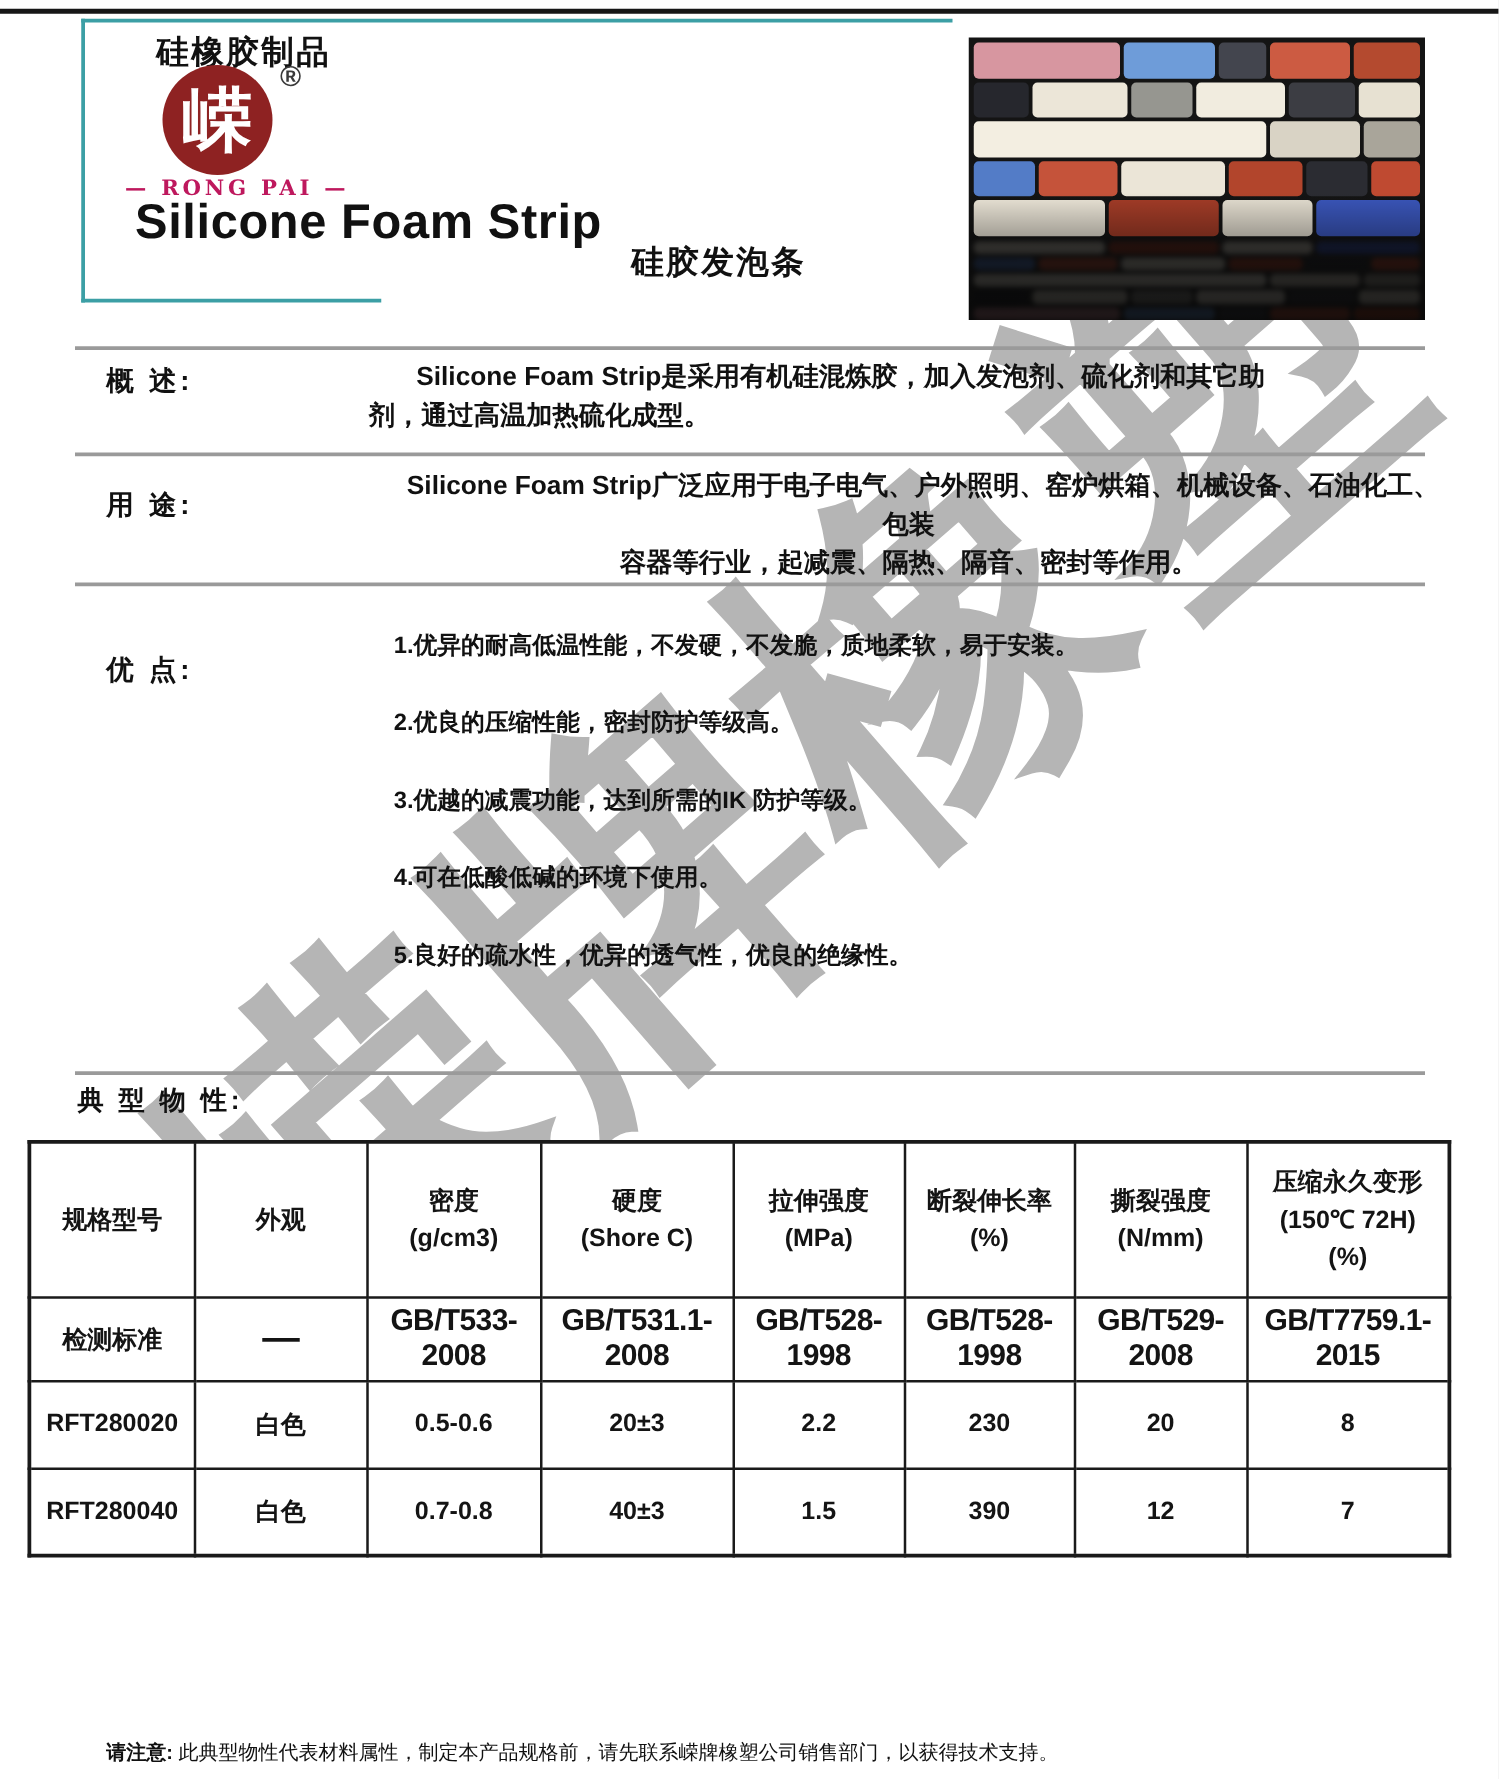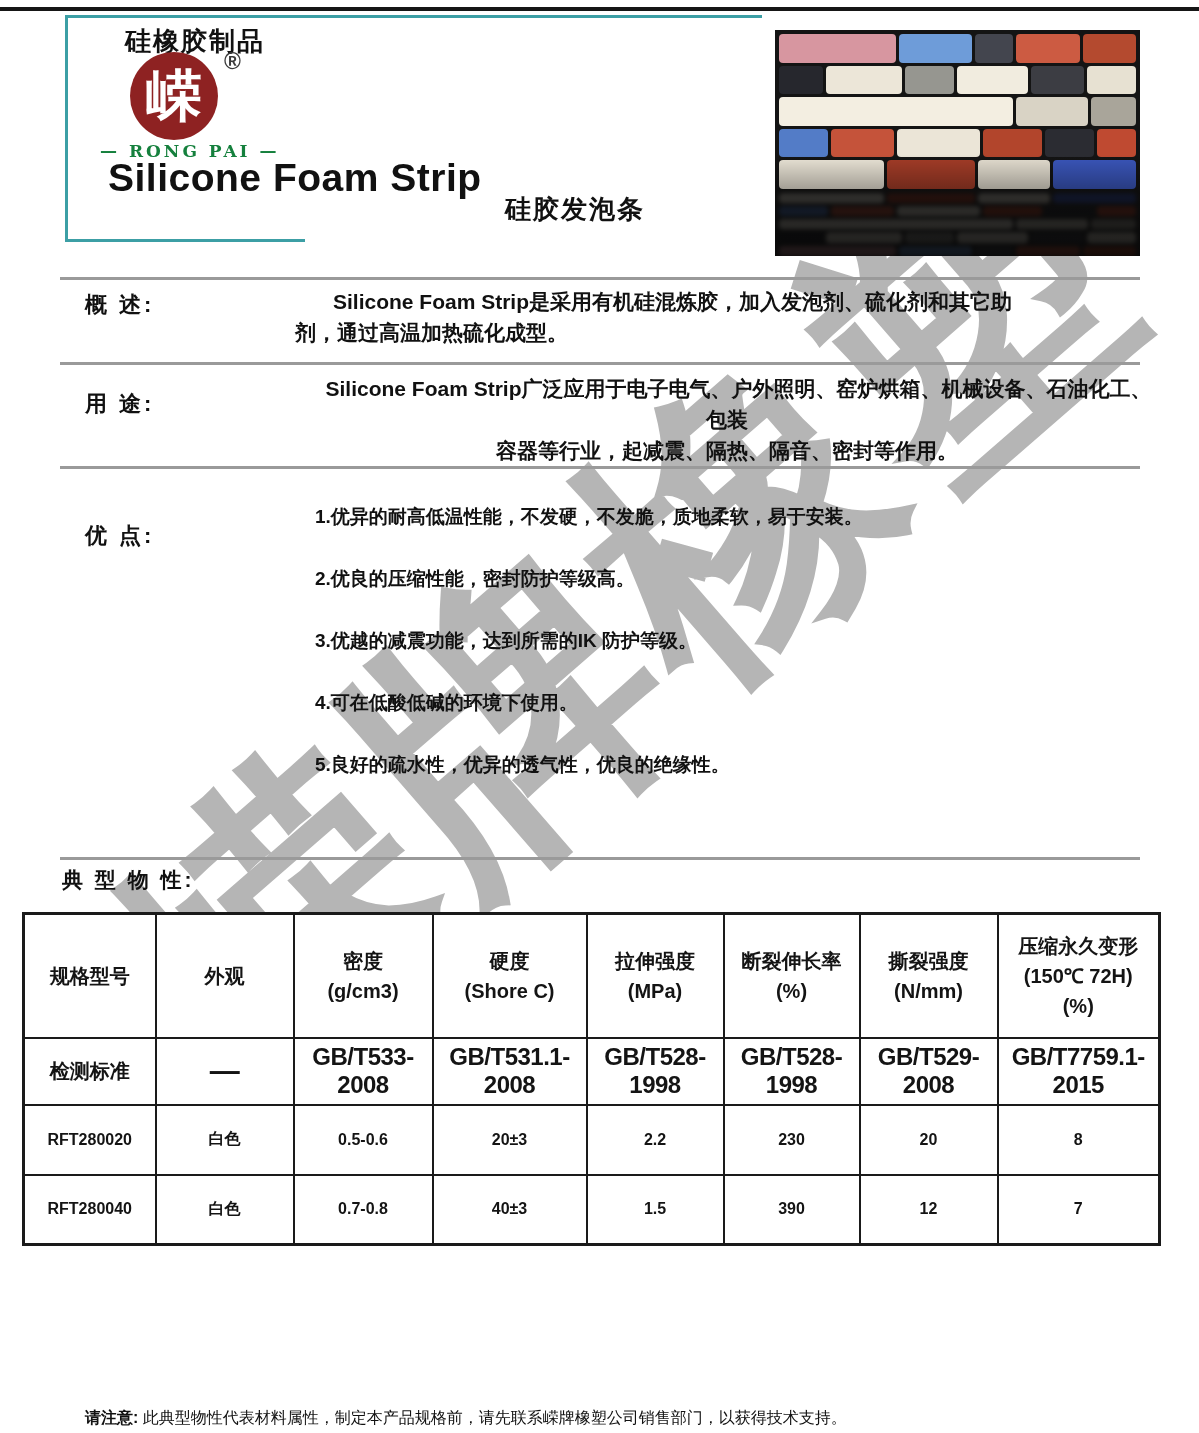--- a/index.html
+++ b/index.html
@@ -29,21 +29,21 @@
   .logo-box-bottom { left:65px; top:239px; width:240px; height:3px; background:var(--teal,#3c9fa5); }
   .brand-cn { left:125px; top:24px; font-size:26px; font-weight:bold; letter-spacing:2px; }
   .emblem {
     left:130px; top:52px; width:88px; height:88px; border-radius:50%;
     background:var(--red,#8e2222); display:flex; align-items:center; justify-content:center;
   }
   .emblem-glyph { color:#ffffff; font-size:56px; font-weight:bold; line-height:1; }
   .reg-mark { left:224px; top:48px; font-size:23px; color:#3a3a3a; font-weight:bold; }
   .brand-en {
     left:100px; top:141px; width:150px; font-size:17px; letter-spacing:3px;
-    color:#15803d; font-family:"DejaVu Serif", serif; font-weight:bold; white-space:nowrap;
+    color:#be185d; font-family:"DejaVu Serif", serif; font-weight:bold; white-space:nowrap;
   }
   .title-en { left:108px; top:156px; font-size:39px; font-weight:bold; letter-spacing:0.5px; }
   .subtitle-cn { left:505px; top:192px; font-size:26px; font-weight:bold; letter-spacing:2px; }
   .caption { left:790px; top:256px; width:350px; text-align:center; font-size:16px; font-weight:bold; }
 
   
   .photo { left:775px; top:30px; width:365px; height:226px; overflow:hidden; }
   .photo-main { position:absolute; left:0; top:0; width:100%; height:72%;
     display:flex; flex-direction:column; gap:3px; padding:4px; box-sizing:border-box; }
   .photo-reflect { position:absolute; left:0; bottom:0; width:100%; height:28%;
@@ -79,26 +79,26 @@
     border:2px solid var(--tbl,#1a1a1a); text-align:center; vertical-align:middle;
     padding:0 2px; font-weight:bold; color:#141414; overflow:hidden;
   }
   .props-table tr.row-header { height:124px; }
   .props-table tr.row-header th { font-size:20px; line-height:30px; font-weight:bold; }
   .props-table tr.row-standards { height:67px; }
   .props-table tr.row-standards td { font-size:24px; letter-spacing:-0.5px; }
   .props-table tr.row-standards td:first-child { font-size:20px; letter-spacing:0; }
   .props-table tr.row-standards td:nth-child(2) { font-size:30px; }
   .props-table tr.row-data { height:70px; }
-  .props-table tr.row-data td { font-size:16px; }
+  .props-table tr.row-data td { font-size:20px; }
   .c1{width:132px;} .c2{width:138px;} .c3{width:139px;} .c4{width:154px;}
   .c5{width:137px;} .c6{width:136px;} .c7{width:138px;} .c8{width:162px;}
 
   
-  .footer-note { left:85px; top:1392px; font-size:16px;margin-top:16px; }
+  .footer-note { left:85px; top:1392px; font-size:16px; }
   .footer-note b { font-weight:bold; }
 </style>
 </head>
 <body>
 
 <div class="page">
 
   <div class="watermark">嵘牌橡塑</div>
 
   <div class="abs top-line"></div>

